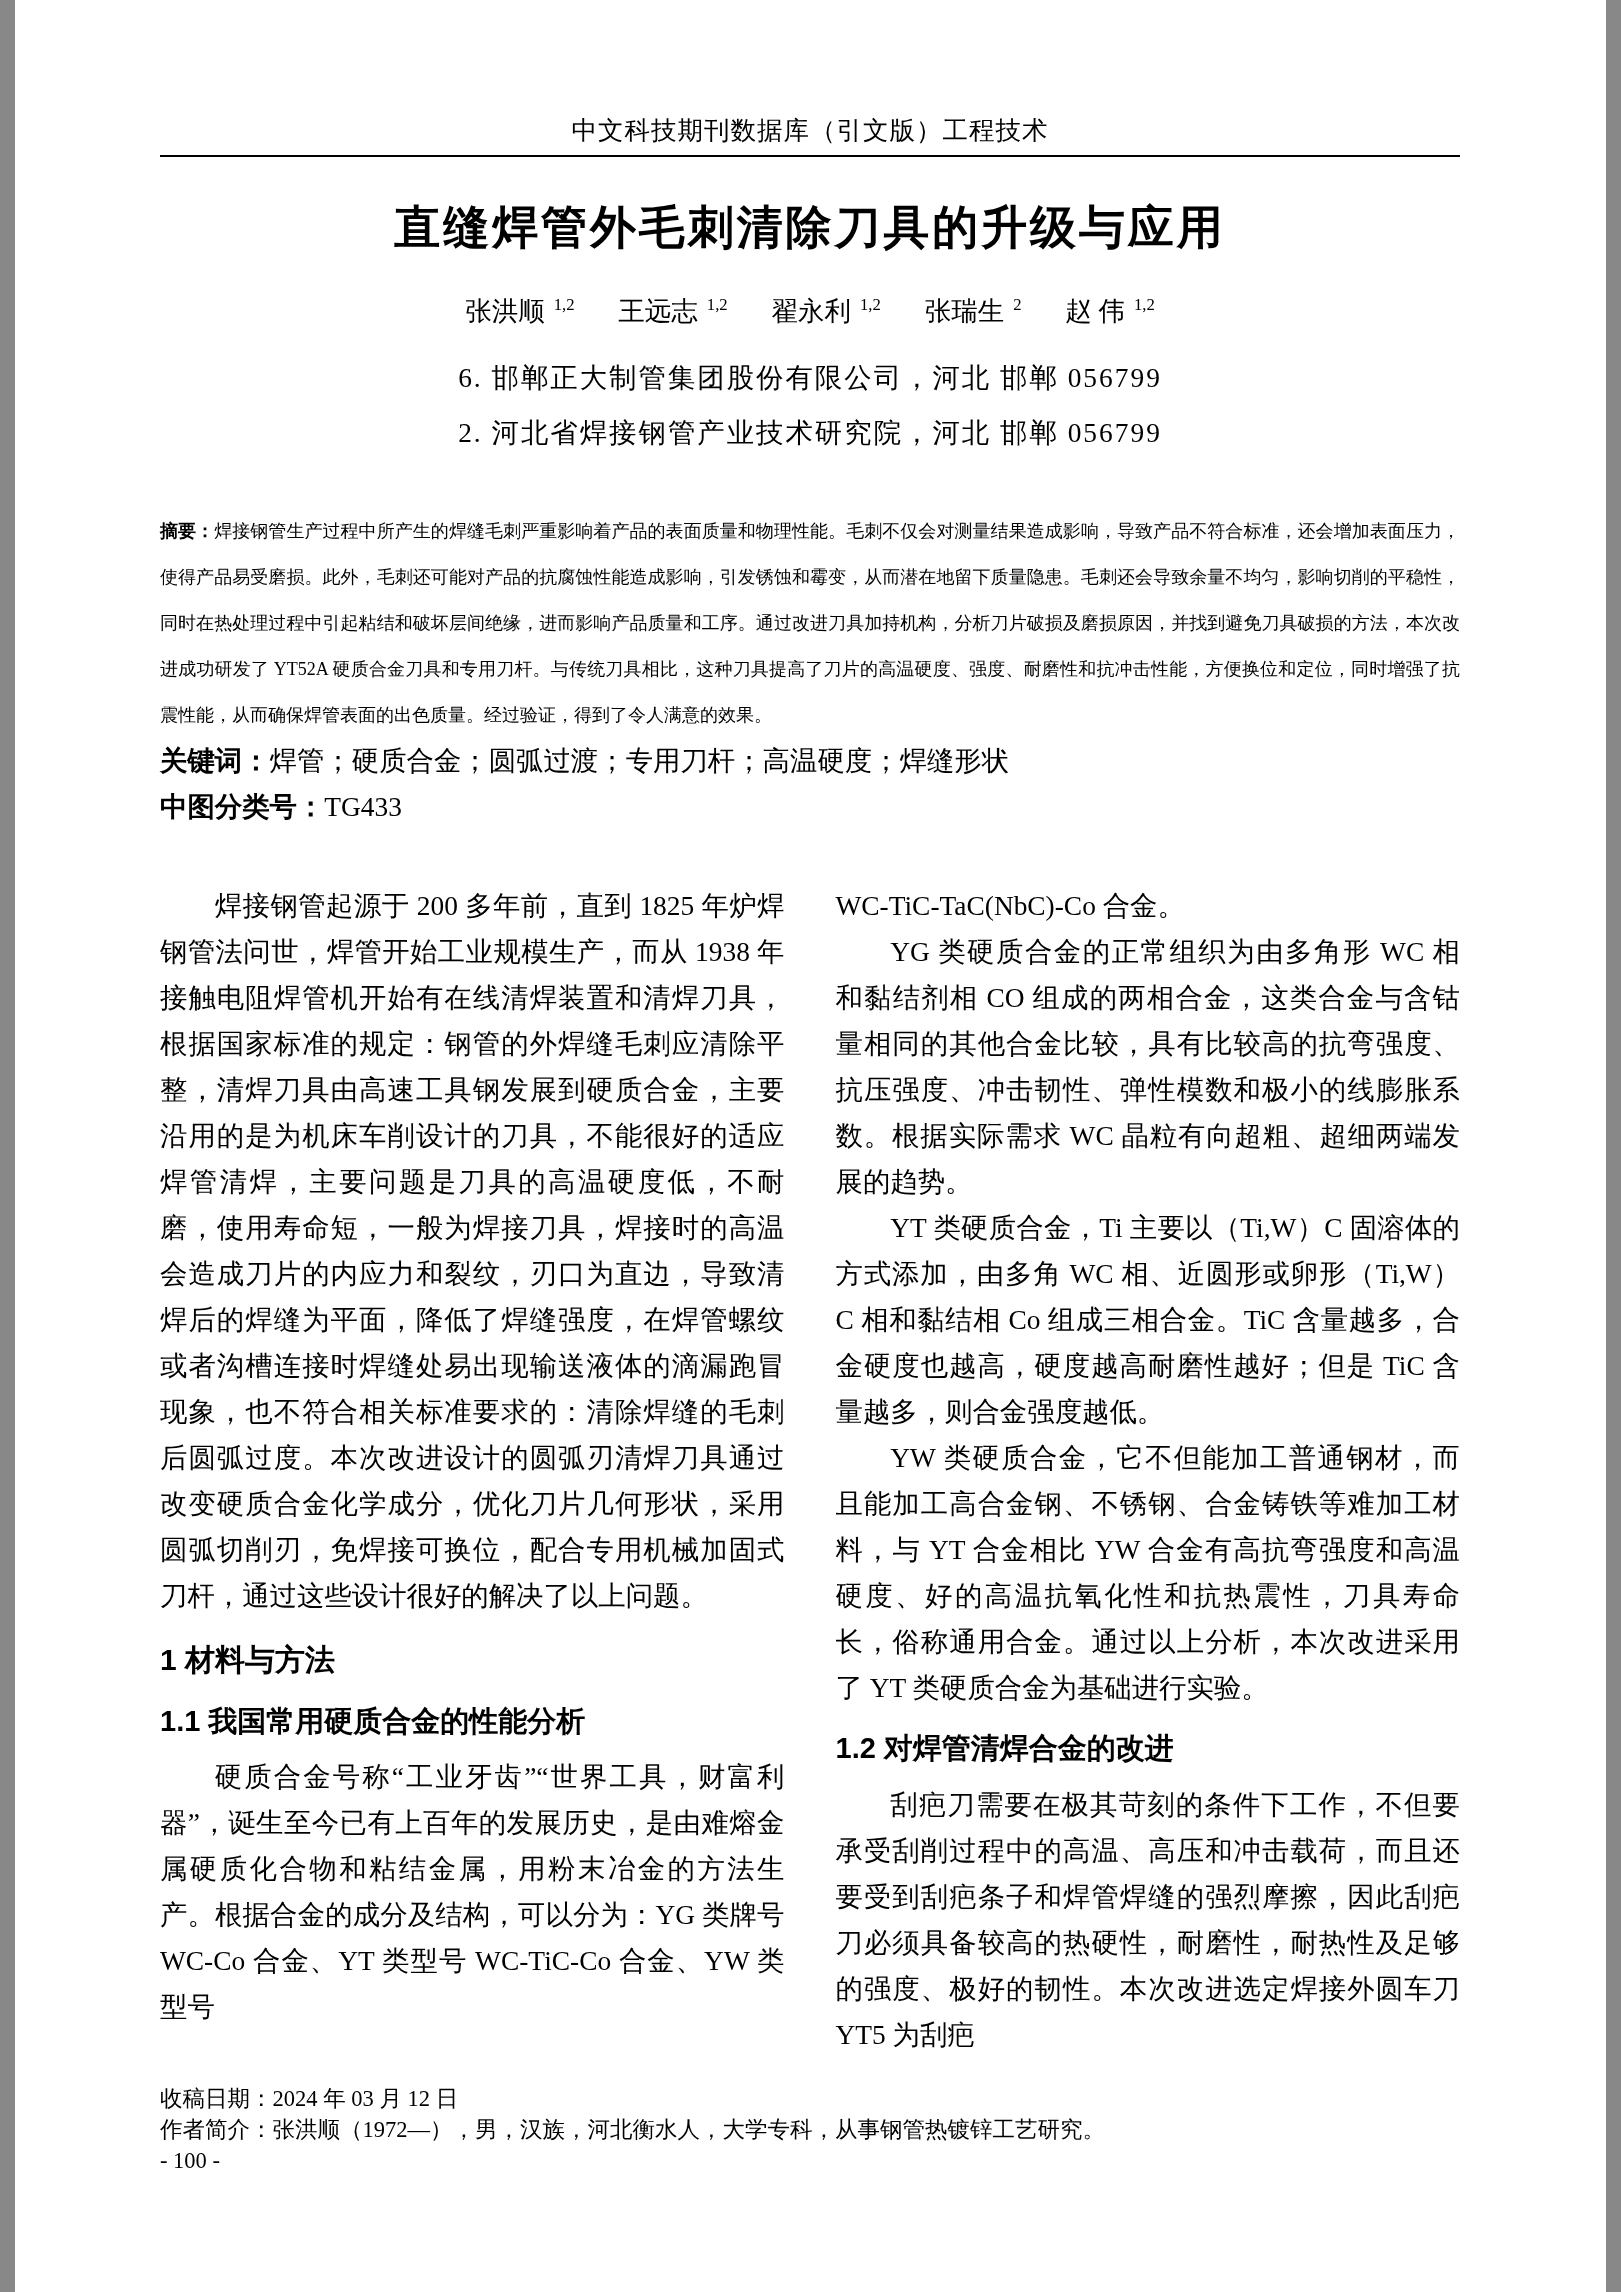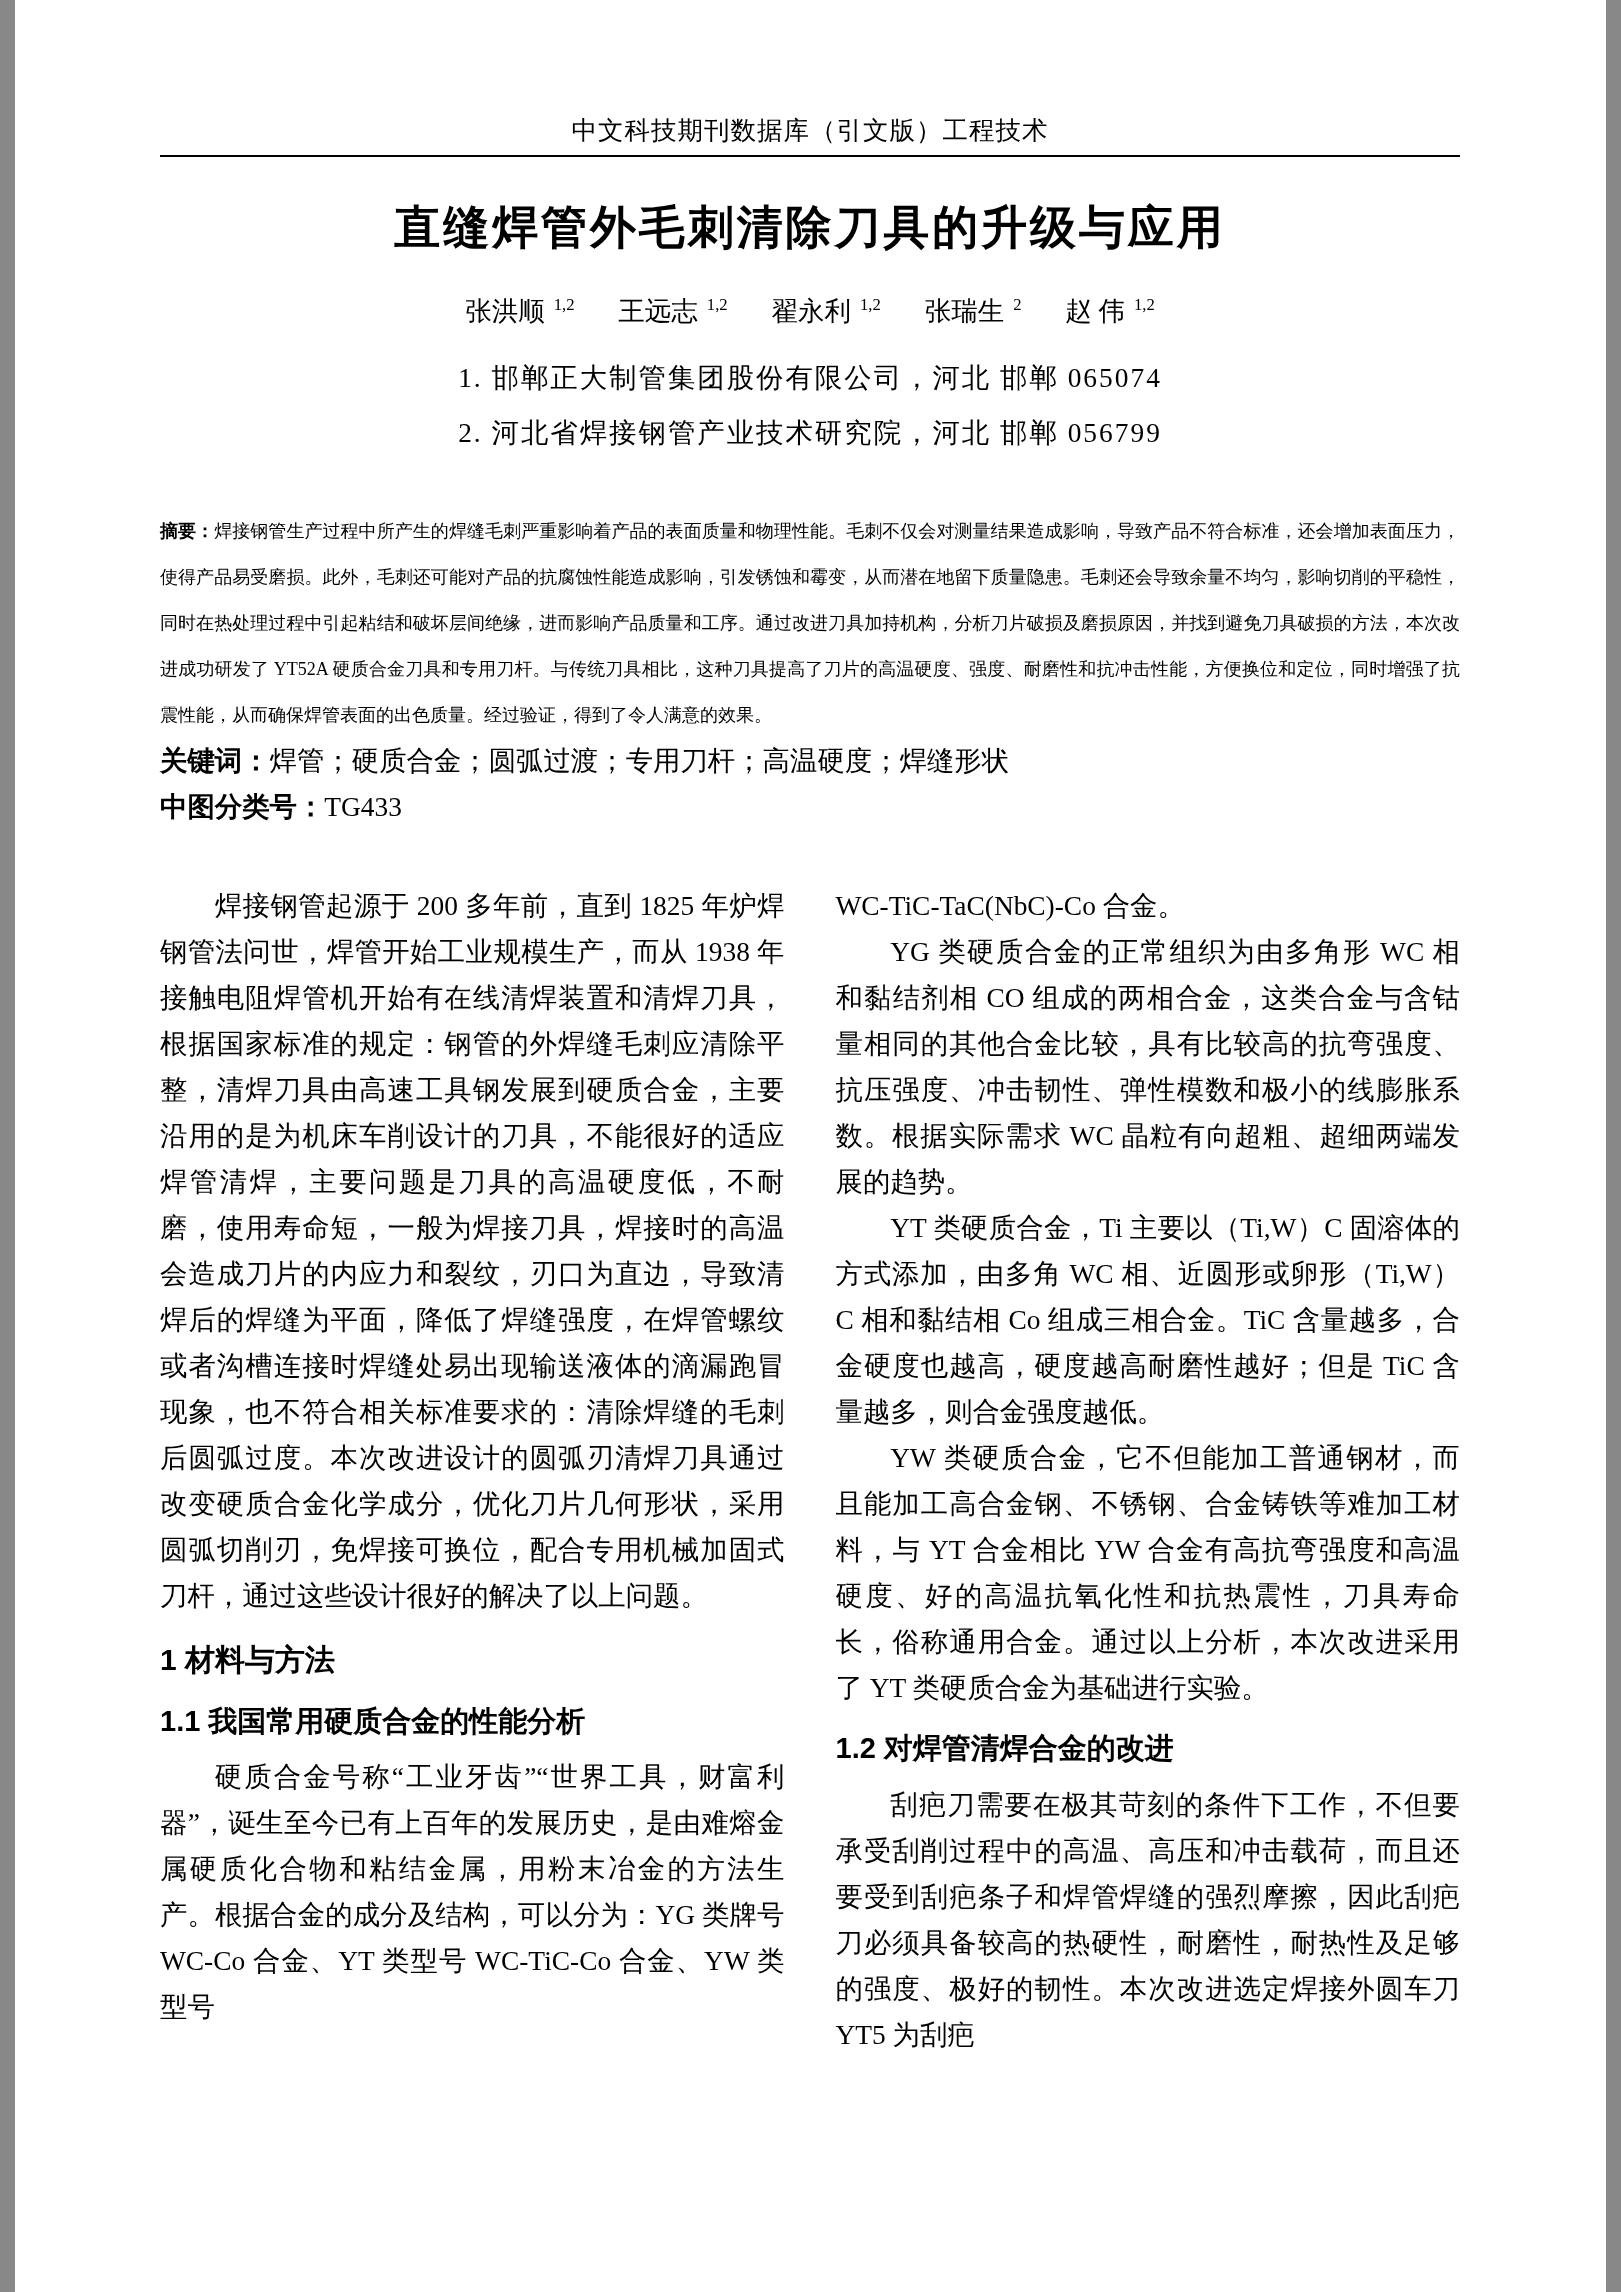--- a/index.html
+++ b/index.html
@@ -129,21 +129,21 @@
 
   <div class="authors">
     <span class="author"><span>张洪顺</span><sup>1,2</sup></span>
     <span class="author"><span>王远志</span><sup>1,2</sup></span>
     <span class="author"><span>翟永利</span><sup>1,2</sup></span>
     <span class="author"><span>张瑞生</span><sup>2</sup></span>
     <span class="author"><span>赵 伟</span><sup>1,2</sup></span>
   </div>
 
   <div class="affiliations">
-    <div>1. 邯郸正大制管集团股份有限公司，河北 邯郸 065074</div>
+    <div>6. 邯郸正大制管集团股份有限公司，河北 邯郸 056799</div>
     <div>2. 河北省焊接钢管产业技术研究院，河北 邯郸 056799</div>
   </div>
 
   <div class="front-block">
     <span class="inline-label">摘要：</span><span>焊接钢管生产过程中所产生的焊缝毛刺严重影响着产品的表面质量和物理性能。毛刺不仅会对测量结果造成影响，导致产品不符合标准，还会增加表面压力，使得产品易受磨损。此外，毛刺还可能对产品的抗腐蚀性能造成影响，引发锈蚀和霉变，从而潜在地留下质量隐患。毛刺还会导致余量不均匀，影响切削的平稳性，同时在热处理过程中引起粘结和破坏层间绝缘，进而影响产品质量和工序。通过改进刀具加持机构，分析刀片破损及磨损原因，并找到避免刀具破损的方法，本次改进成功研发了 YT52A 硬质合金刀具和专用刀杆。与传统刀具相比，这种刀具提高了刀片的高温硬度、强度、耐磨性和抗冲击性能，方便换位和定位，同时增强了抗震性能，从而确保焊管表面的出色质量。经过验证，得到了令人满意的效果。</span>
   </div>
 
   <div class="front-line">
     <span class="inline-label">关键词：</span><span>焊管；硬质合金；圆弧过渡；专用刀杆；高温硬度；焊缝形状</span>
   </div>
@@ -162,15 +162,20 @@
     <div class="col">
       <p>WC-TiC-TaC(NbC)-Co 合金。</p>
       <p class="indent">YG 类硬质合金的正常组织为由多角形 WC 相和黏结剂相 CO 组成的两相合金，这类合金与含钴量相同的其他合金比较，具有比较高的抗弯强度、抗压强度、冲击韧性、弹性模数和极小的线膨胀系数。根据实际需求 WC 晶粒有向超粗、超细两端发展的趋势。</p>
       <p class="indent">YT 类硬质合金，Ti 主要以（Ti,W）C 固溶体的方式添加，由多角 WC 相、近圆形或卵形（Ti,W）C 相和黏结相 Co 组成三相合金。TiC 含量越多，合金硬度也越高，硬度越高耐磨性越好；但是 TiC 含量越多，则合金强度越低。</p>
       <p class="indent">YW 类硬质合金，它不但能加工普通钢材，而且能加工高合金钢、不锈钢、合金铸铁等难加工材料，与 YT 合金相比 YW 合金有高抗弯强度和高温硬度、好的高温抗氧化性和抗热震性，刀具寿命长，俗称通用合金。通过以上分析，本次改进采用了 YT 类硬质合金为基础进行实验。</p>
       <div class="sec-h2">1.2 对焊管清焊合金的改进</div>
       <p class="indent">刮疤刀需要在极其苛刻的条件下工作，不但要承受刮削过程中的高温、高压和冲击载荷，而且还要受到刮疤条子和焊管焊缝的强烈摩擦，因此刮疤刀必须具备较高的热硬性，耐磨性，耐热性及足够的强度、极好的韧性。本次改进选定焊接外圆车刀 YT5 为刮疤</p>
     </div>
   </div>
 
+  <div class="footer">
+    <div>收稿日期：2024 年 03 月 12 日</div>
+    <div>作者简介：张洪顺（1972—），男，汉族，河北衡水人，大学专科，从事钢管热镀锌工艺研究。</div>
+    <div class="page-number">- 100 -</div>
+  </div>
 
 </div>
 
 
 </body></html>

